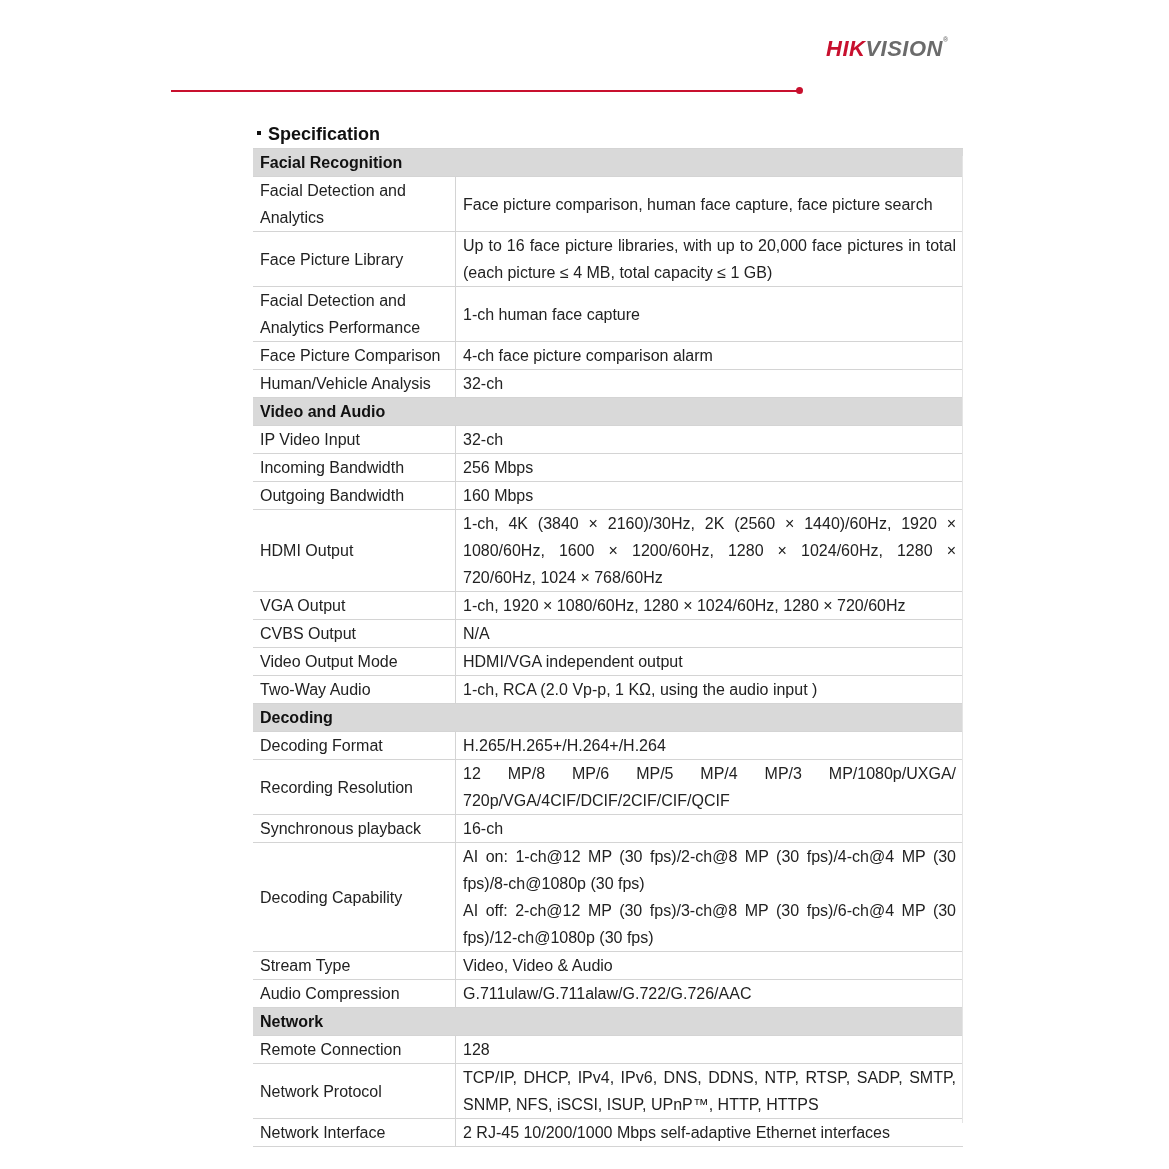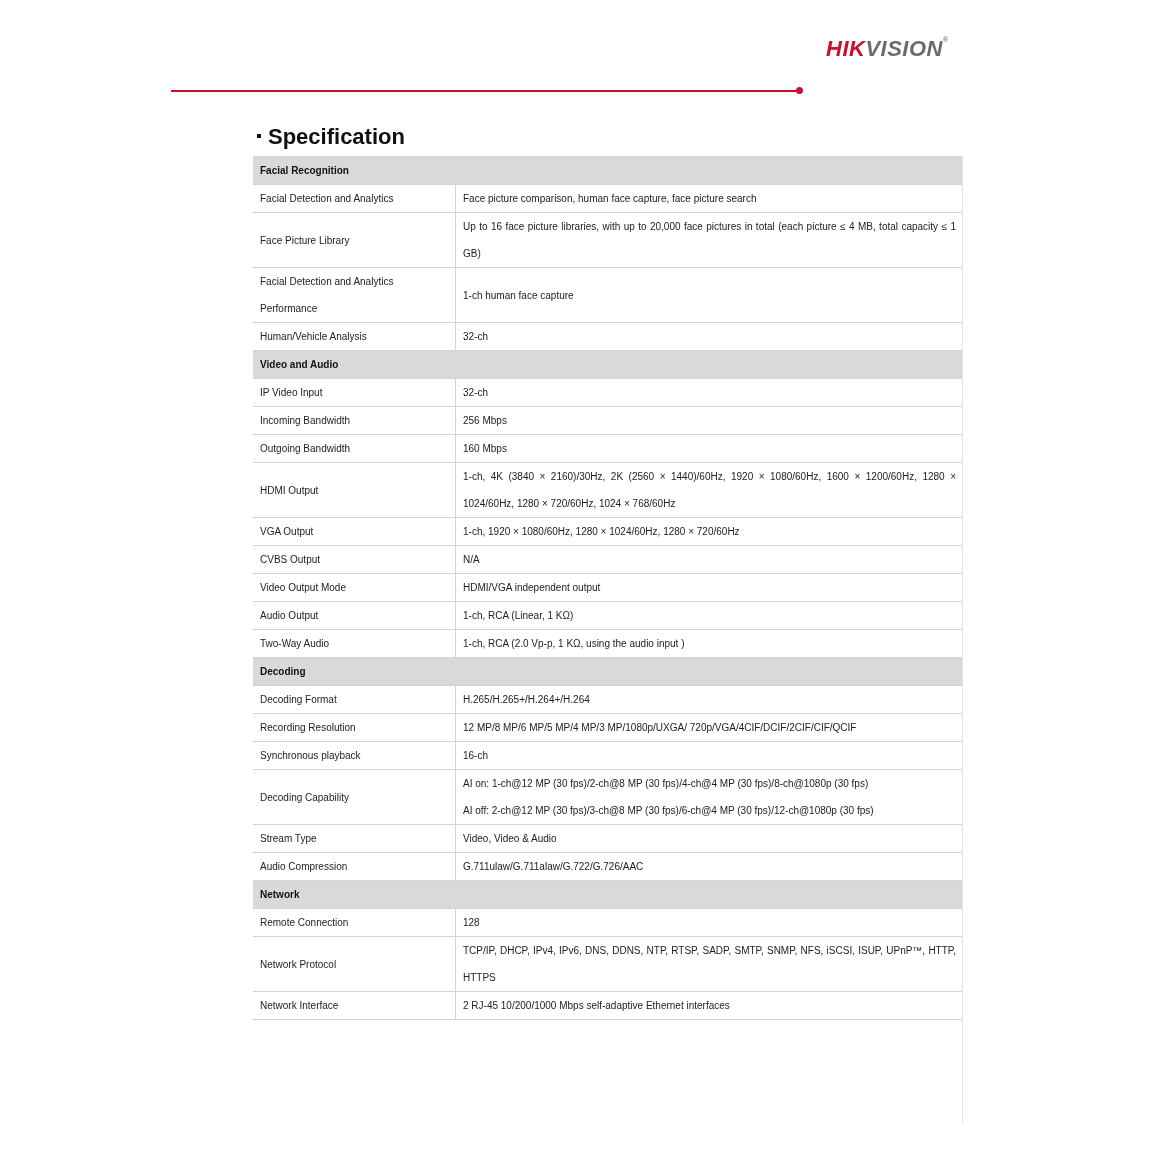--- a/index.html
+++ b/index.html
@@ -4,23 +4,23 @@
 <style>
   html, body { margin:0; padding:0; background:#ffffff; }
   body { width:1169px; height:1169px; position:relative; overflow:hidden;
          font-family:"Liberation Sans", "DejaVu Sans", sans-serif; color:#222; }
   .logo { position:absolute; left:826px; top:36px; font-size:22px; font-weight:bold; font-style:italic; letter-spacing:0.5px; }
   .logo .hik { color:#c8102e;text-align:center; }
   .logo .vision { color:#6b6b6b; }
   .logo .reg { font-size:7px; color:#777; vertical-align:top; font-style:normal; }
   .rule { position:absolute; left:171px; top:90px; width:626px; height:1.5px; background:#c8102e; }
   .rule-dot { position:absolute; left:796px; top:87px; width:7px; height:7px; border-radius:50%; background:#c8102e; }
-  .heading { position:absolute; left:257px; top:124px; font-size:22px; font-weight:bold; color:#111; }
+  .heading { position:absolute; left:257px; top:124px; font-size:18px; font-weight:bold; color:#111; }
   .heading .bullet { display:inline-block; width:4px; height:4px; background:#111; margin-right:7px; vertical-align:middle; position:relative; top:-2px; }
-  table.spec { position:absolute; left:253px; top:156px; width:710px; border-collapse:collapse; font-size:10px; color:#222; }
+  table.spec { position:absolute; left:253px; top:148px; width:710px; border-collapse:collapse; font-size:16px; color:#222; }
   table.spec td { border-top:1px solid #d4d4d4; border-bottom:1px solid #d4d4d4; padding:0 7px; vertical-align:middle; line-height:27px; }
   table.spec td.label { width:188px; border-right:1px solid #d4d4d4; }
   table.spec td.value { text-align:justify; }
   table.spec tr.section td { background:#d9d9d9; font-weight:bold; color:#111; height:27px; }
   table.spec tr.row td { height:27px;margin-left:36px; }
   .tbl-edge { position:absolute; left:962px; top:156px; width:1px; height:967px; background:#e4e4e4; }
 </style>
 </head>
 <body>
 
@@ -48,20 +48,26 @@
       <tr class="row">
         <td class="label">Face Picture Library</td>
         <td class="value">
           <div>Up to 16 face picture libraries, with up to 20,000 face pictures in total (each picture ≤ 4 MB, total capacity ≤ 1 GB)</div>
         </td>
       </tr>
       <tr class="row">
         <td class="label">Facial Detection and Analytics Performance</td>
         <td class="value">
           <div>1-ch human face capture</div>
+        </td>
+      </tr>
+      <tr class="row">
+        <td class="label">Face Picture Comparison</td>
+        <td class="value">
+          <div>4-ch face picture comparison alarm</div>
         </td>
       </tr>
       <tr class="row">
         <td class="label">Human/Vehicle Analysis</td>
         <td class="value">
           <div>32-ch</div>
         </td>
       </tr>
       <tr class="section">
         <td colspan="2">Video and Audio</td>
@@ -99,26 +105,20 @@
       <tr class="row">
         <td class="label">CVBS Output</td>
         <td class="value">
           <div>N/A</div>
         </td>
       </tr>
       <tr class="row">
         <td class="label">Video Output Mode</td>
         <td class="value">
           <div>HDMI/VGA independent output</div>
-        </td>
-      </tr>
-      <tr class="row">
-        <td class="label">Audio Output</td>
-        <td class="value">
-          <div>1-ch, RCA (Linear, 1 KΩ)</div>
         </td>
       </tr>
       <tr class="row">
         <td class="label">Two-Way Audio</td>
         <td class="value">
           <div>1-ch, RCA (2.0 Vp-p, 1 KΩ, using the audio input )</div>
         </td>
       </tr>
       <tr class="section">
         <td colspan="2">Decoding</td>

